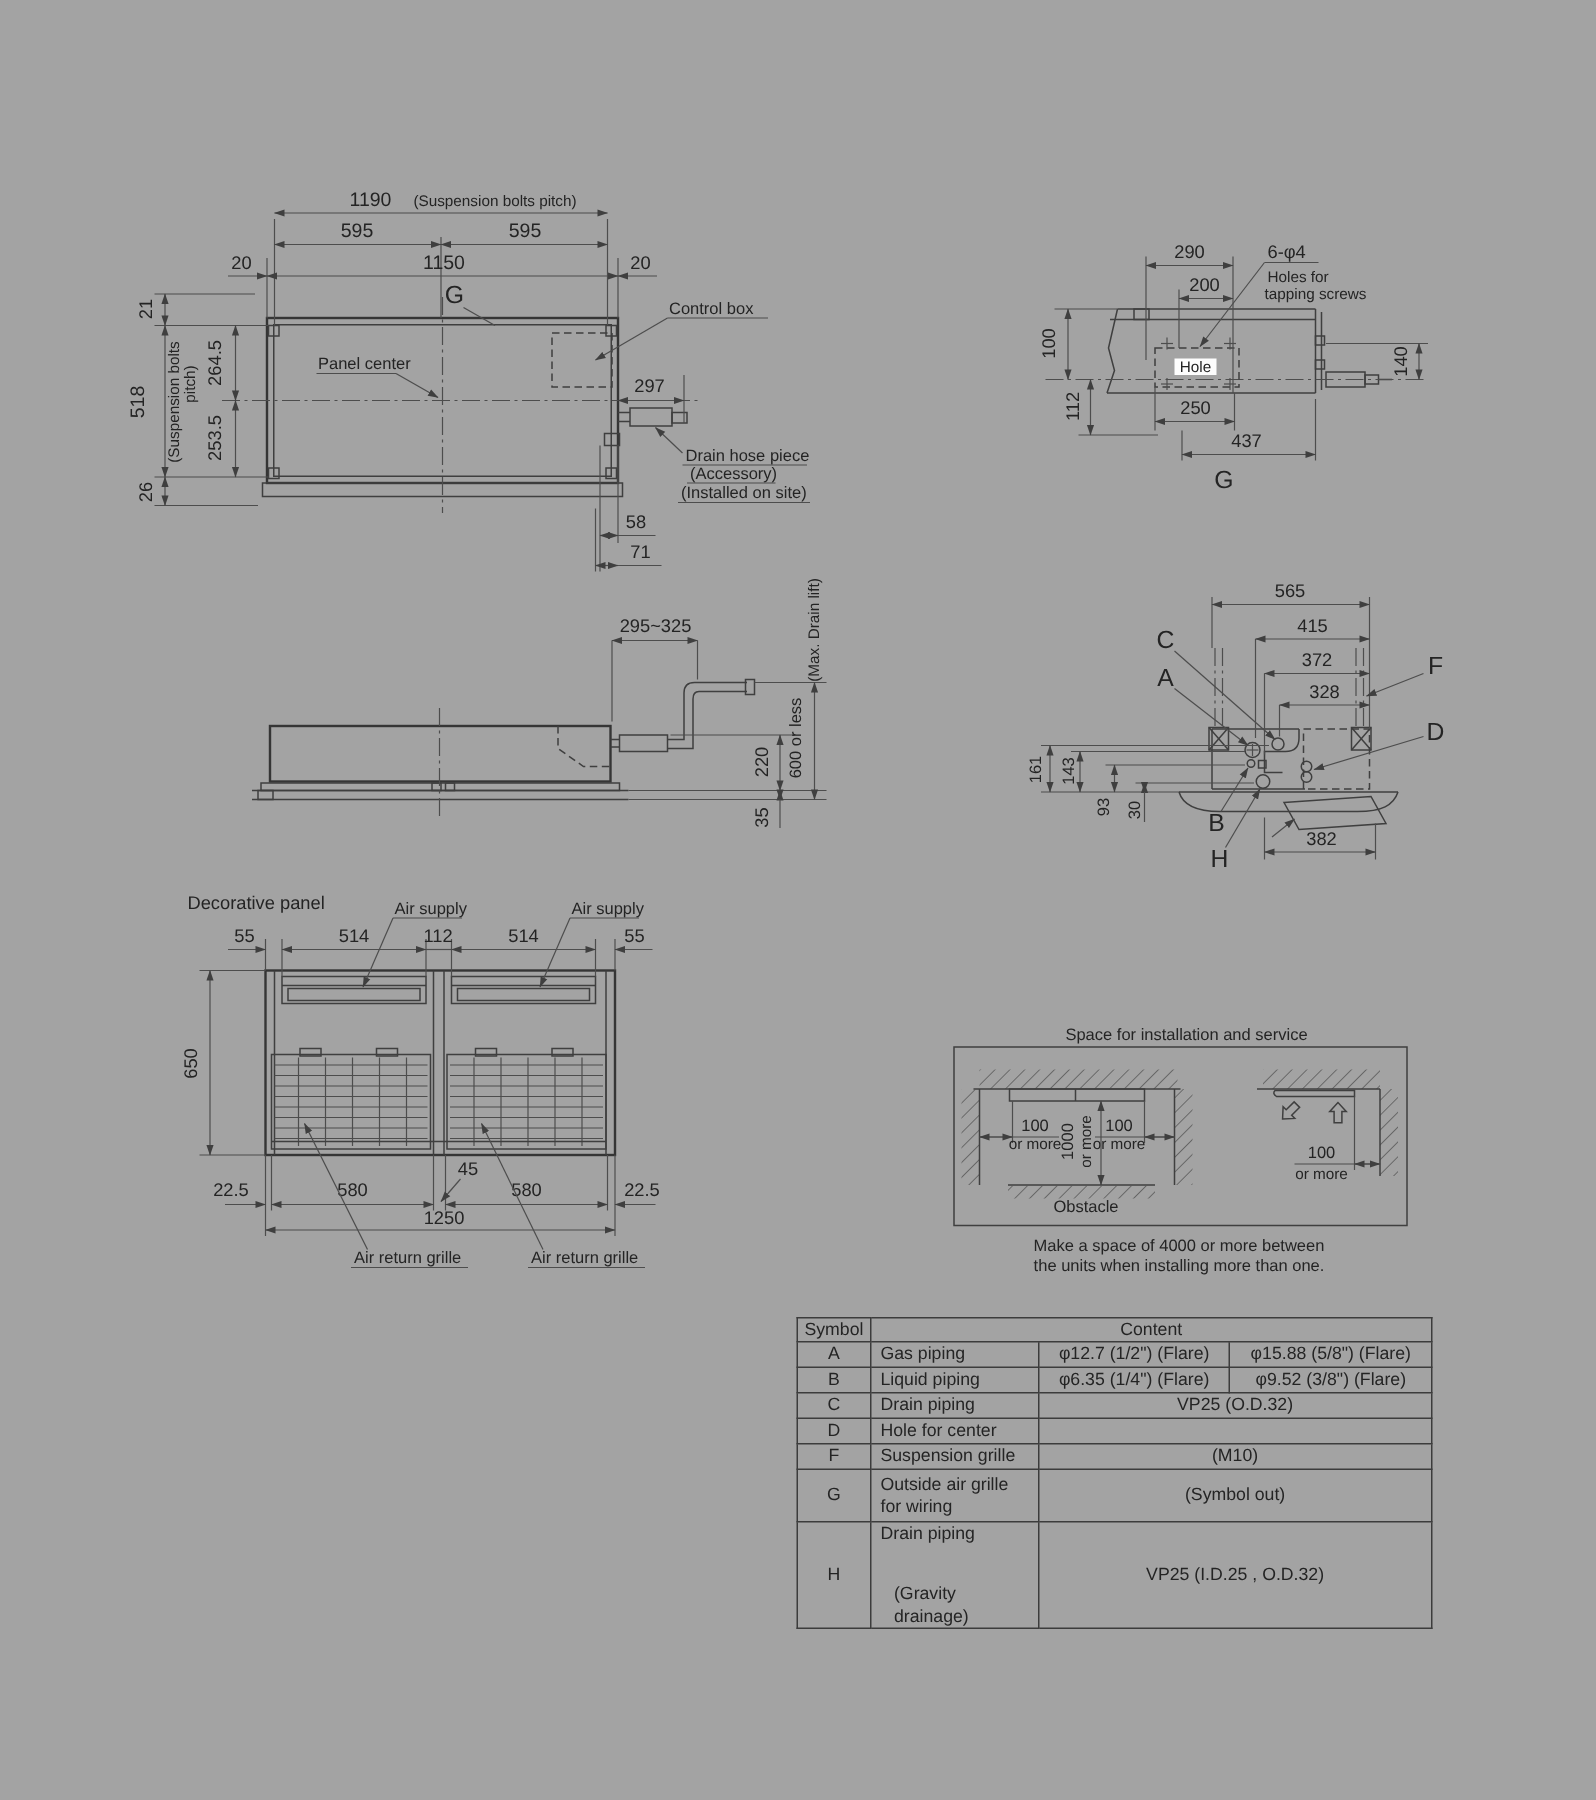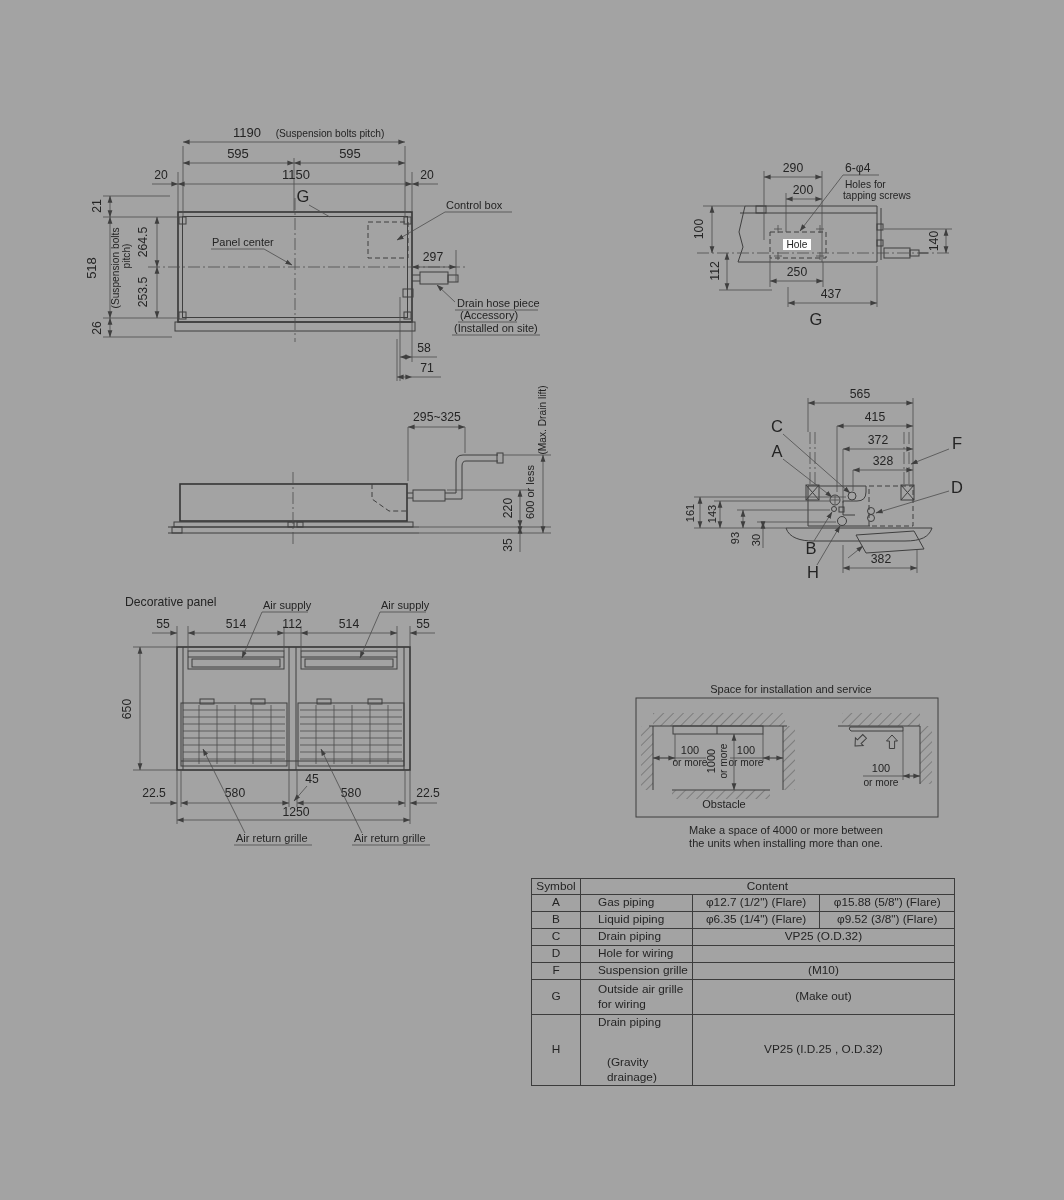--- a/index.html
+++ b/index.html
@@ -13,21 +13,21 @@
   .sd {stroke:#3f3f3f;stroke-width:1;fill:none;stroke-dasharray:5 3;}
   .cl {stroke:#4d4d4d;stroke-width:.8;fill:none;stroke-dasharray:12 3 2 3;}
   .dm {stroke:#4d4d4d;stroke-width:.8;fill:none;}
   .f10{font-size:10.2px;} .f11{font-size:11px;} .f12{font-size:12.2px;}
   .f13{font-size:13px;} .f16{font-size:16.5px;}
   
   #spec-table{position:absolute;left:531px;top:878px;width:424px;border-collapse:collapse;
               font-size:11.8px;color:#242424;}
   #spec-table td,#spec-table th{border:1px solid #3c3c3c;font-weight:normal;
               padding:0 3px;text-align:center;line-height:1.25;}
-  #spec-table .item{text-align:left;padding-left:17px;}
+  #spec-table .item{text-align:left;padding-left:6px;}
   #spec-table .h1{height:15px;margin-top:36px;} #spec-table .h2{height:18px;} #spec-table .h3{height:17px;}
   #spec-table .hg{height:35px;} #spec-table .hh{height:39px;}
   #spec-table{border:1.5px solid #3c3c3c;}
   .ind{padding-left:9px;margin-top:26px;}
 </style>
 </head>
 <body>
 <div id="page">
 
 <svg width="1064" height="1200" viewBox="0 0 1064 1200">
@@ -495,35 +495,35 @@
     <td>φ6.35 (1/4") (Flare)</td>
     <td>φ9.52 (3/8") (Flare)</td>
   </tr>
   <tr class="h3">
     <td>C</td>
     <td class="item">Drain piping</td>
     <td colspan="2">VP25 (O.D.32)</td>
   </tr>
   <tr class="h3">
     <td>D</td>
-    <td class="item">Hole for wiring</td>
+    <td class="item">Hole for center</td>
     <td colspan="2"></td>
   </tr>
   <tr class="h3">
     <td>F</td>
     <td class="item">Suspension grille</td>
     <td colspan="2">(M10)</td>
   </tr>
   <tr class="hg">
     <td>G</td>
     <td class="item">
       <div>Outside air grille</div>
       <div>for wiring</div>
     </td>
-    <td colspan="2">(Make out)</td>
+    <td colspan="2">(Symbol out)</td>
   </tr>
   <tr class="hh">
     <td>H</td>
     <td class="item">
       <div>Drain piping</div>
       <div class="ind">(Gravity drainage)</div>
     </td>
     <td colspan="2">VP25 (I.D.25 , O.D.32)</td>
   </tr>
 </tbody>

